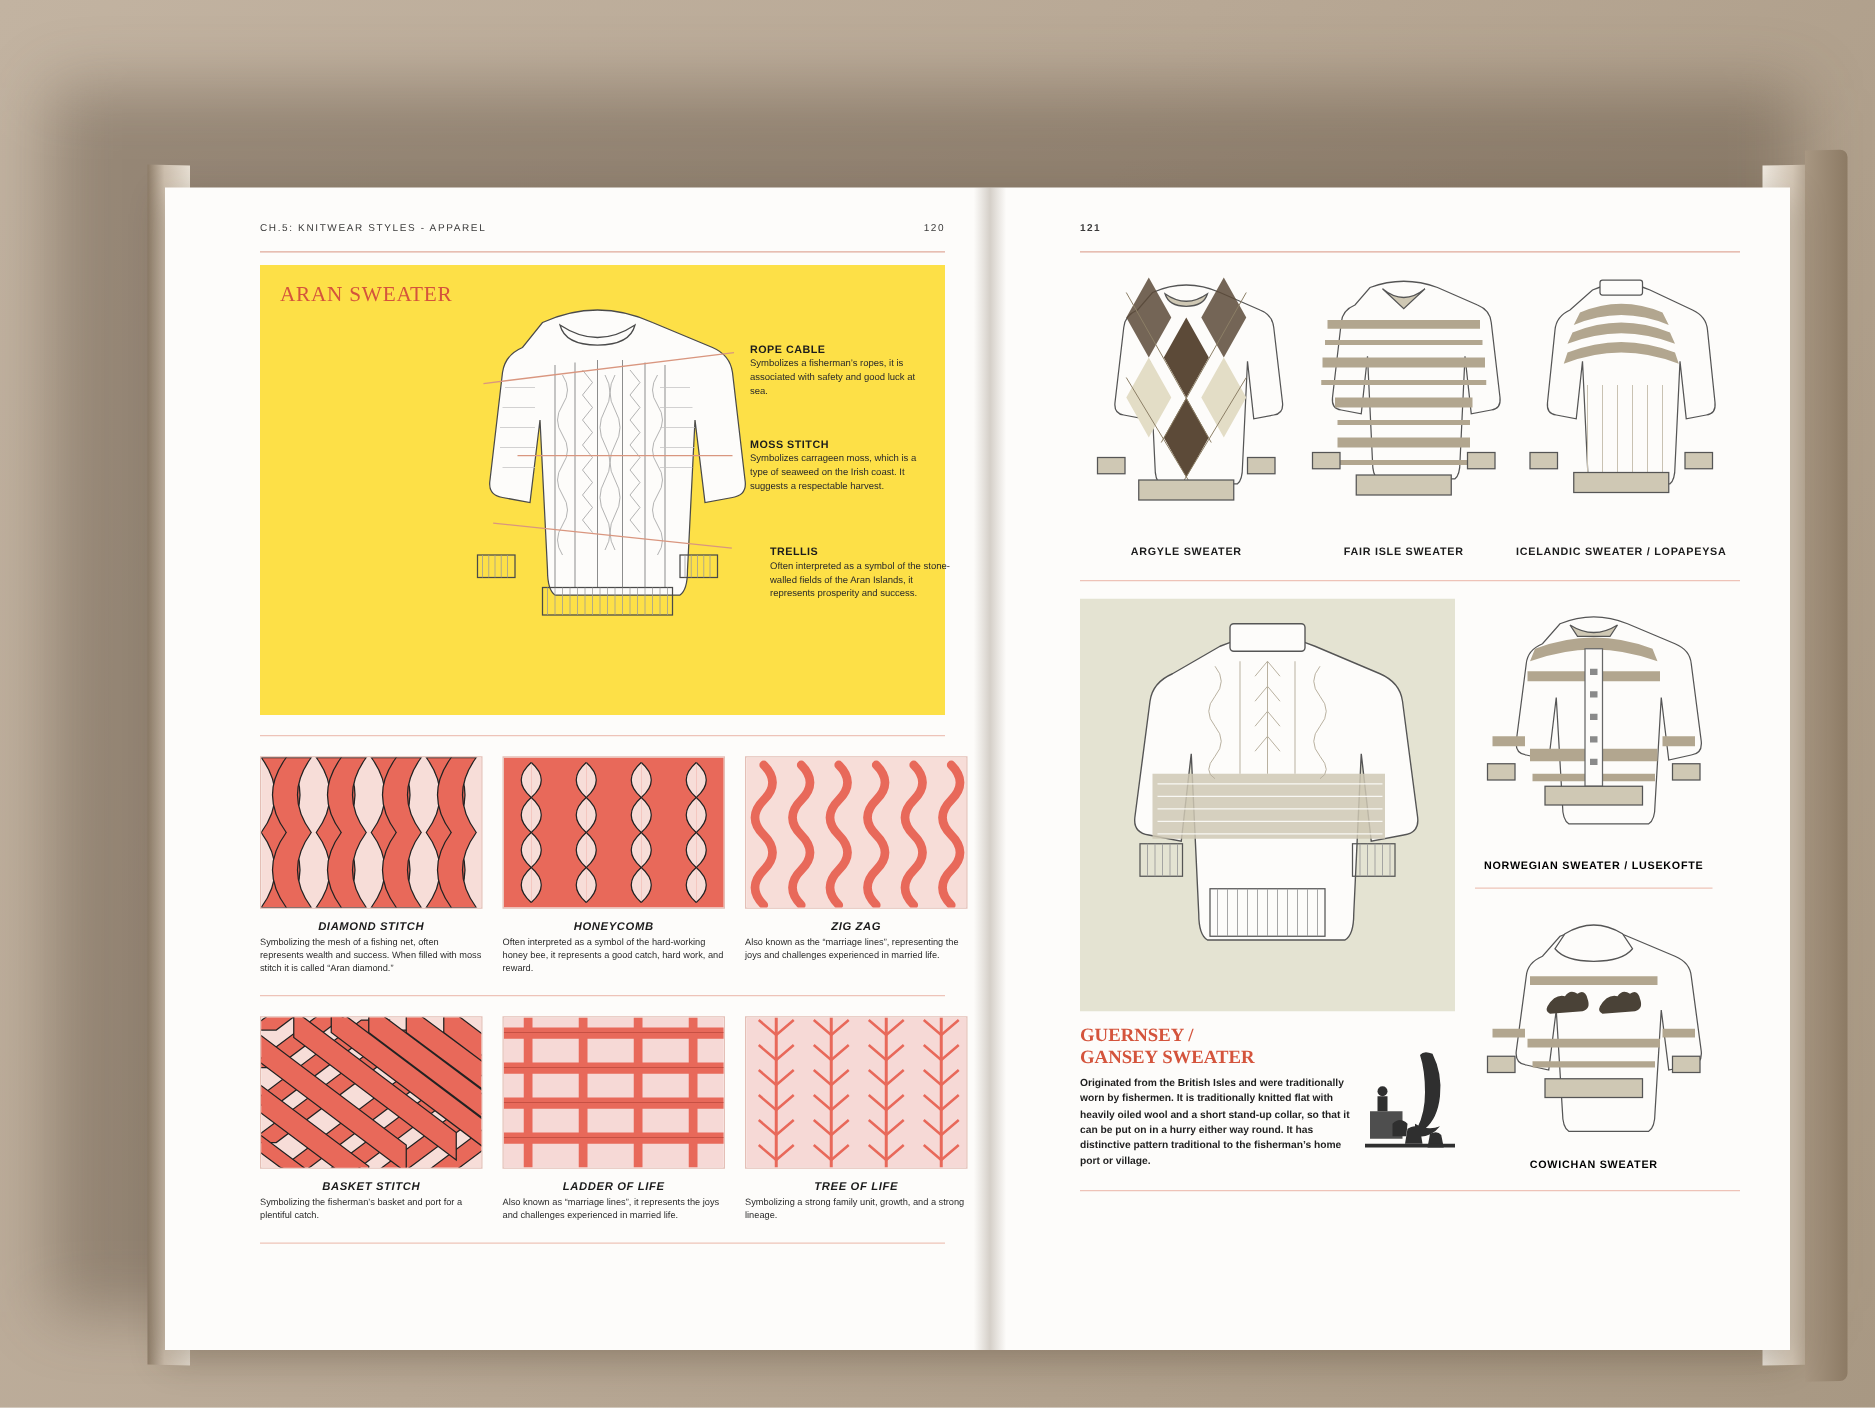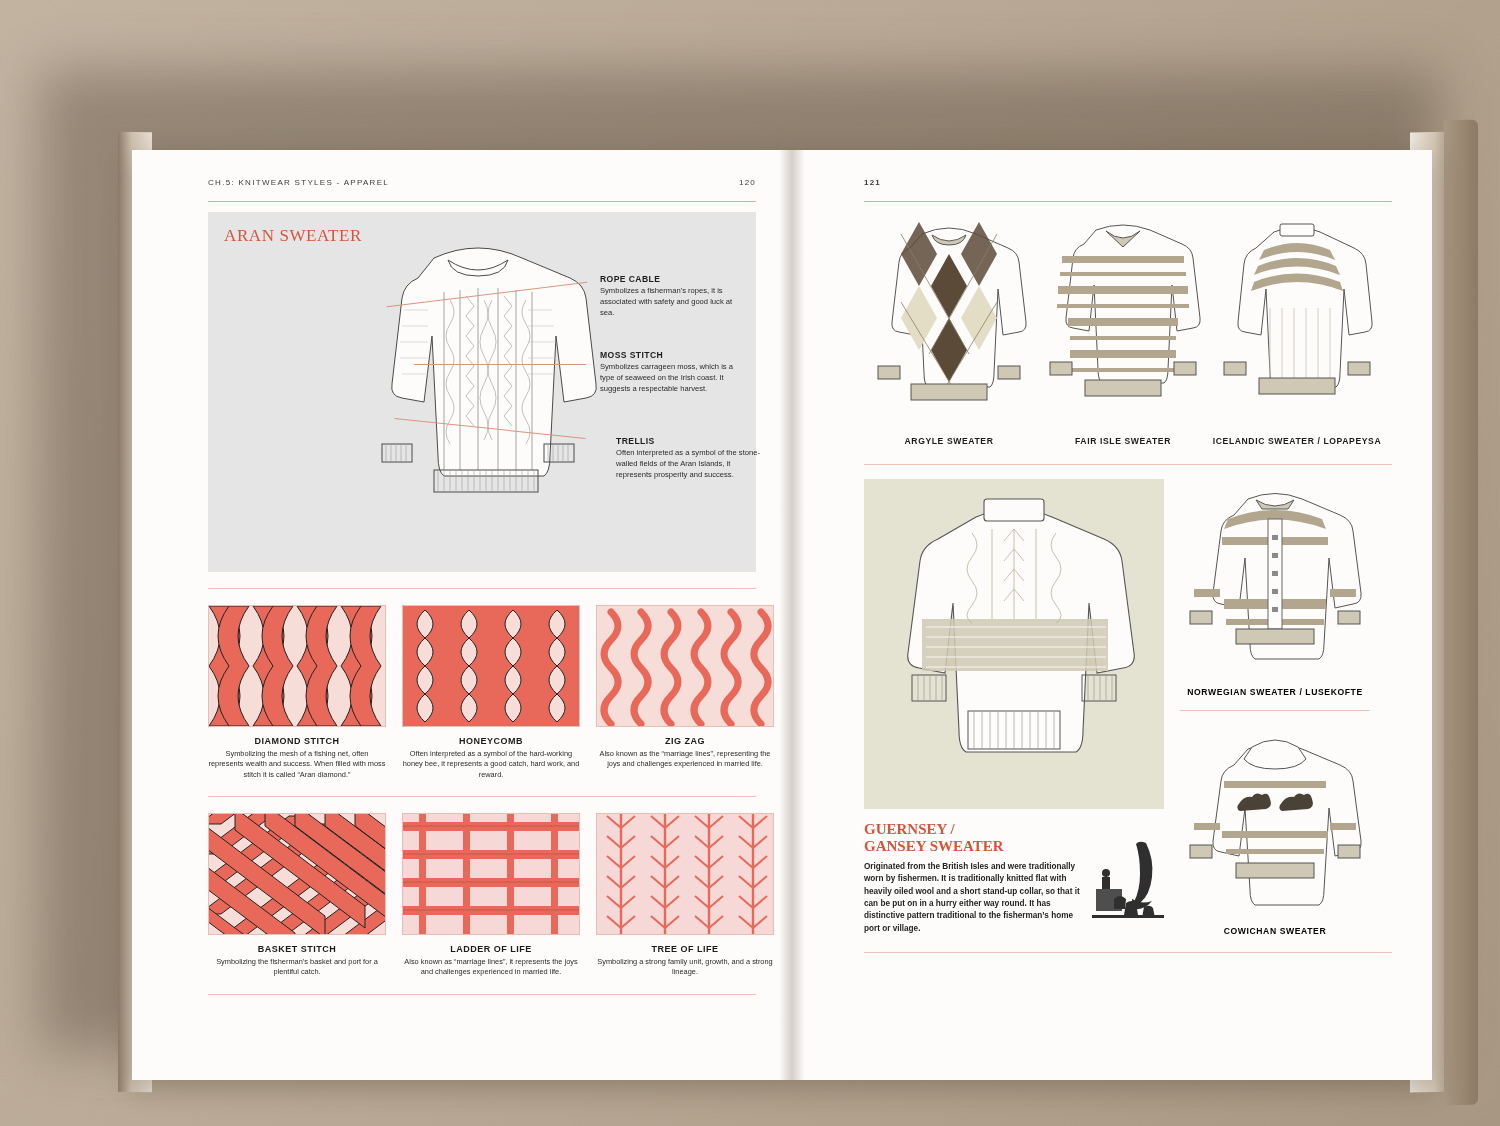--- a/index.html
+++ b/index.html
@@ -35,38 +35,38 @@
   .page.left{left:0;width:660px;padding:28px 36px 8px 76px;}
   .page.right{left:696px;width:640px;padding:28px 76px 20px 36px;font-weight:bold;}
 
   .hdr{display:flex;justify-content:space-between;align-items:center;
     font-size:8px;letter-spacing:1.2px;color:#3b3b3b;margin-bottom:14px;}
   .hdr .ttl{letter-spacing:1.3px;}
   .rule{height:1px;background:#e0a99b;width:100%;}
   .rule.soft{background:#eec3b8;}
 
   
-  .aran-panel{position:relative;margin-top:10px;background:#e5e5e5;height:360px;padding:14px 16px;box-sizing:border-box;}
+  .aran-panel{position:relative;margin-top:10px;background:#fde047;height:360px;padding:14px 16px;box-sizing:border-box;}
   .aran-title{font-family:"Liberation Serif",serif;color:#d4543c;font-size:17px;letter-spacing:.6px;}
   .aran-desc{width:106px;font-size:8.4px;line-height:1.45;color:#232323;margin-top:8px;}
   .callout{position:absolute;width:148px;}
   .callout .ch{font-size:8.6px;font-weight:bold;letter-spacing:.4px;color:#1c1c1c;}
   .callout .cb{font-size:7.6px;line-height:1.42;color:#2a2a2a;margin-top:2px;}
   .lead{position:absolute;height:1px;background:#d9967f;}
 
   
   .sw{position:absolute;}
   svg{display:block;}
 
   
   .grid3{display:flex;gap:16px;margin-top:16px;}
   .cell{width:178px;}
   .swatch{height:122px;border:1px solid #e4bfb6;box-sizing:border-box;}
-  .cap{text-align:center;font-size:9px;font-weight:bold;letter-spacing:.5px;color:#1b1b1b;margin-top:9px;}
-  .sub{text-align:center;font-size:7.4px;line-height:1.4;color:#2b2b2b;margin-top:3px;}
+  .cap{text-align:center;font-size:9px;font-weight:bold;letter-spacing:.5px;color:#1b1b1b;margin-top:9px;font-style:italic;}
+  .sub{text-align:left;font-size:7.4px;line-height:1.4;color:#2b2b2b;margin-top:3px;}
 
   
   .row3{display:flex;gap:4px;margin-top:14px;align-items:flex-end;}
   .item{width:170px;text-align:center;}
   .item .lbl{font-size:8.6px;letter-spacing:.6px;color:#1b1b1b;margin-top:10px;line-height:1.35;}
 
   .lower{display:flex;gap:16px;margin-top:14px;}
   .guern{width:300px;}
   .guern-img{background:#e4e3d2;height:330px;position:relative;}
   .guern-title{font-family:"Liberation Serif",serif;color:#d4543c;font-size:15px;line-height:1.15;margin-top:12px;}

